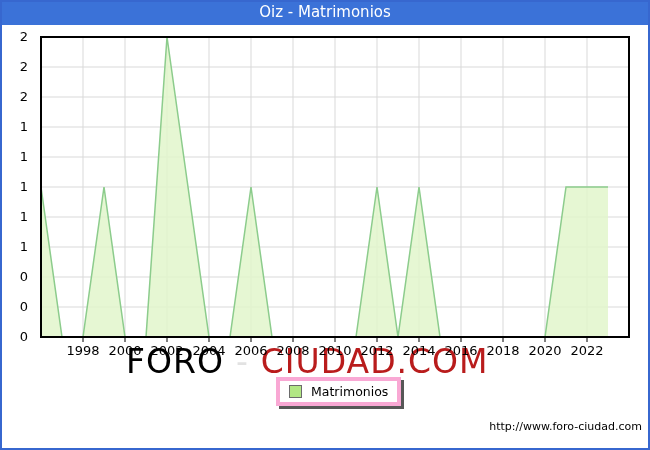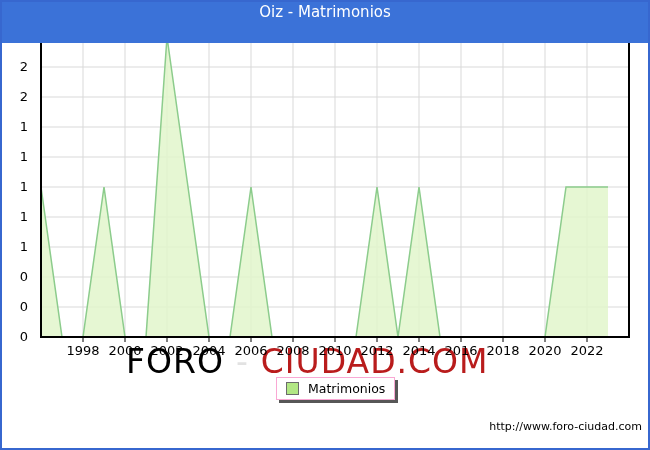--- a/index.html
+++ b/index.html
@@ -5,35 +5,35 @@
   html,body{margin:0;padding:0;}
   body{
     width:650px;height:450px;position:relative;overflow:hidden;
     background:#ffffff;font-family:"DejaVu Sans",sans-serif;
   }
   .frame{
     position:absolute;inset:0;border:2px solid #3767cf;
     pointer-events:none;z-index:6;
   }
   .title-bar{
-    position:absolute;top:0;left:0;right:0;height:43px;
+    position:absolute;top:0;left:0;right:0;height:25px;
     background:#3b72d8;color:#ffffff;text-align:center;
     line-height:25px;font-size:15px;z-index:2;
   }
   #plot{position:absolute;top:0;left:0;z-index:1;font-family:"DejaVu Sans",sans-serif;}
   .watermark{
     position:absolute;top:342px;left:126px;z-index:0;
     font-size:33px;white-space:nowrap;letter-spacing:1px;
   }
   .wm-gray{color:#000000;}
   .wm-sep{color:#e2e2e2;margin:0 12px;}
   .wm-blue{color:#b91c1c;}
   .legend{
     position:absolute;left:276px;top:377px;z-index:3;
-    background:#ffffff;border:1px solid #f9a8d4;
+    background:#ffffff;border:4px solid #f9a8d4;
     box-shadow:3px 3px 0 rgba(45,45,45,0.8);
     display:flex;align-items:center;gap:9px;
     padding:3px 9px;font-size:12.5px;color:#000;
   }
   .swatch{
     width:11px;height:11px;background:#b2e784;border:1px solid #6b6b6b;
     display:inline-block;
   }
   .url{
     position:absolute;top:420px;right:8px;z-index:3;

